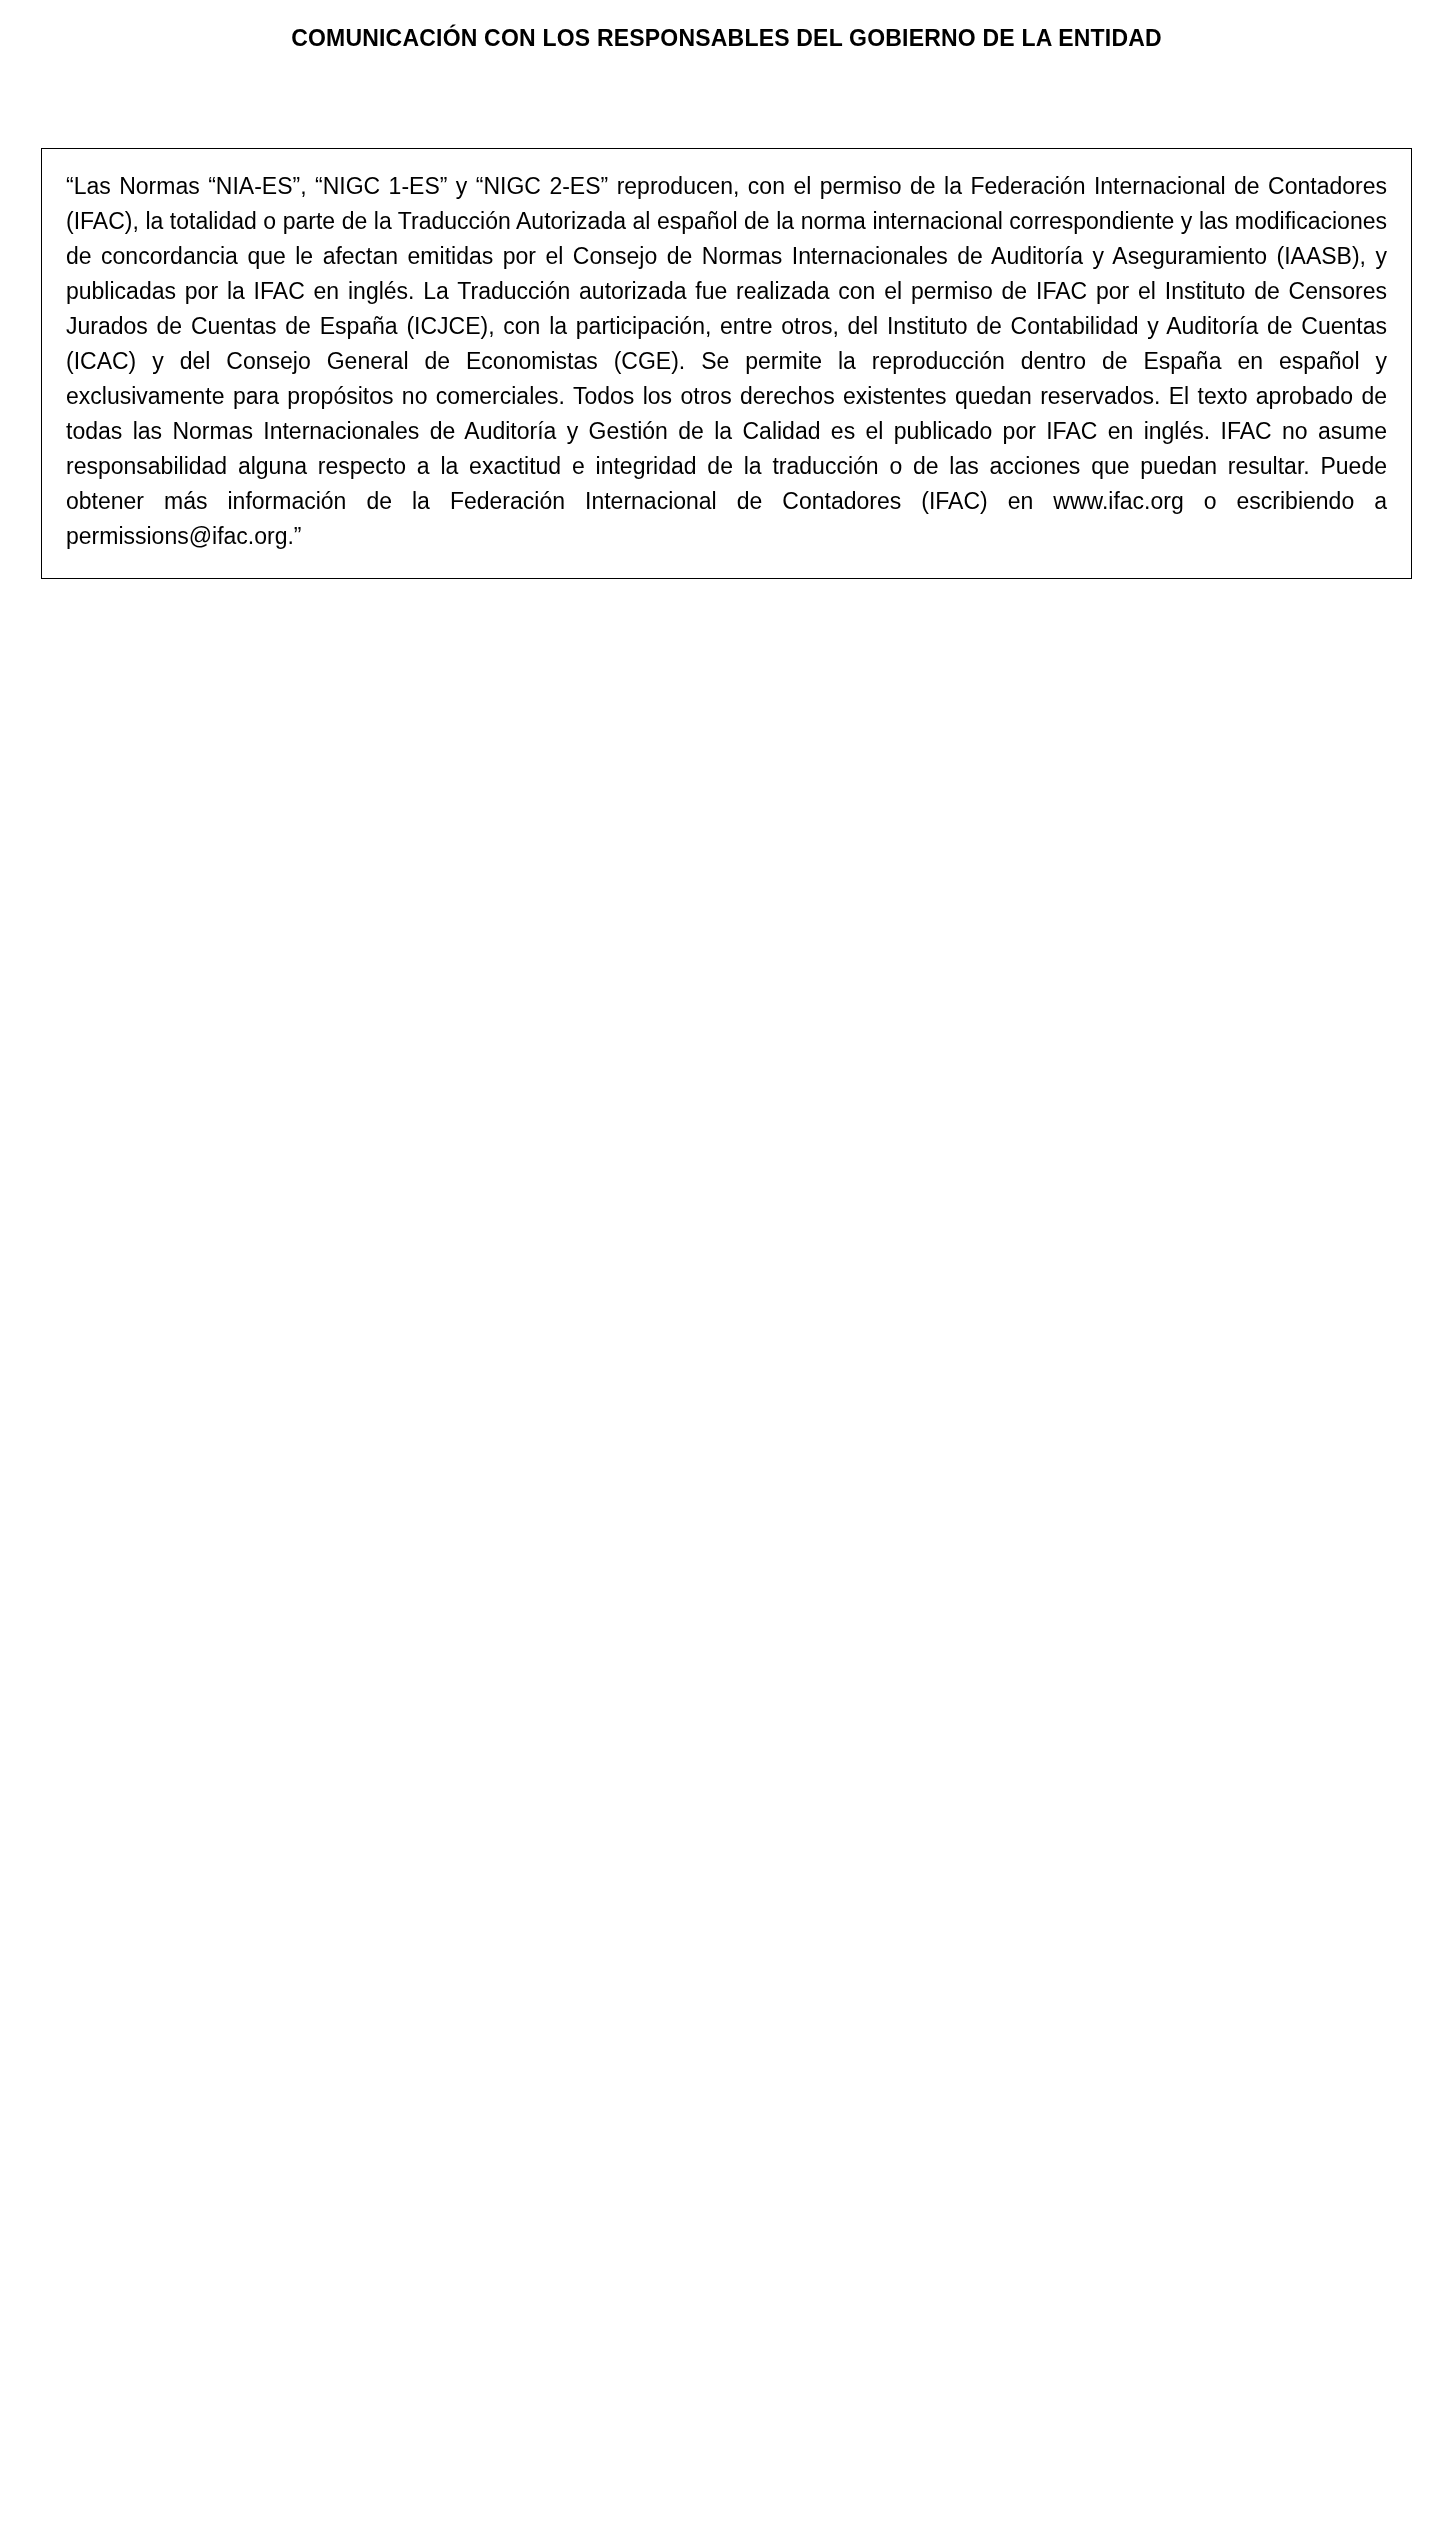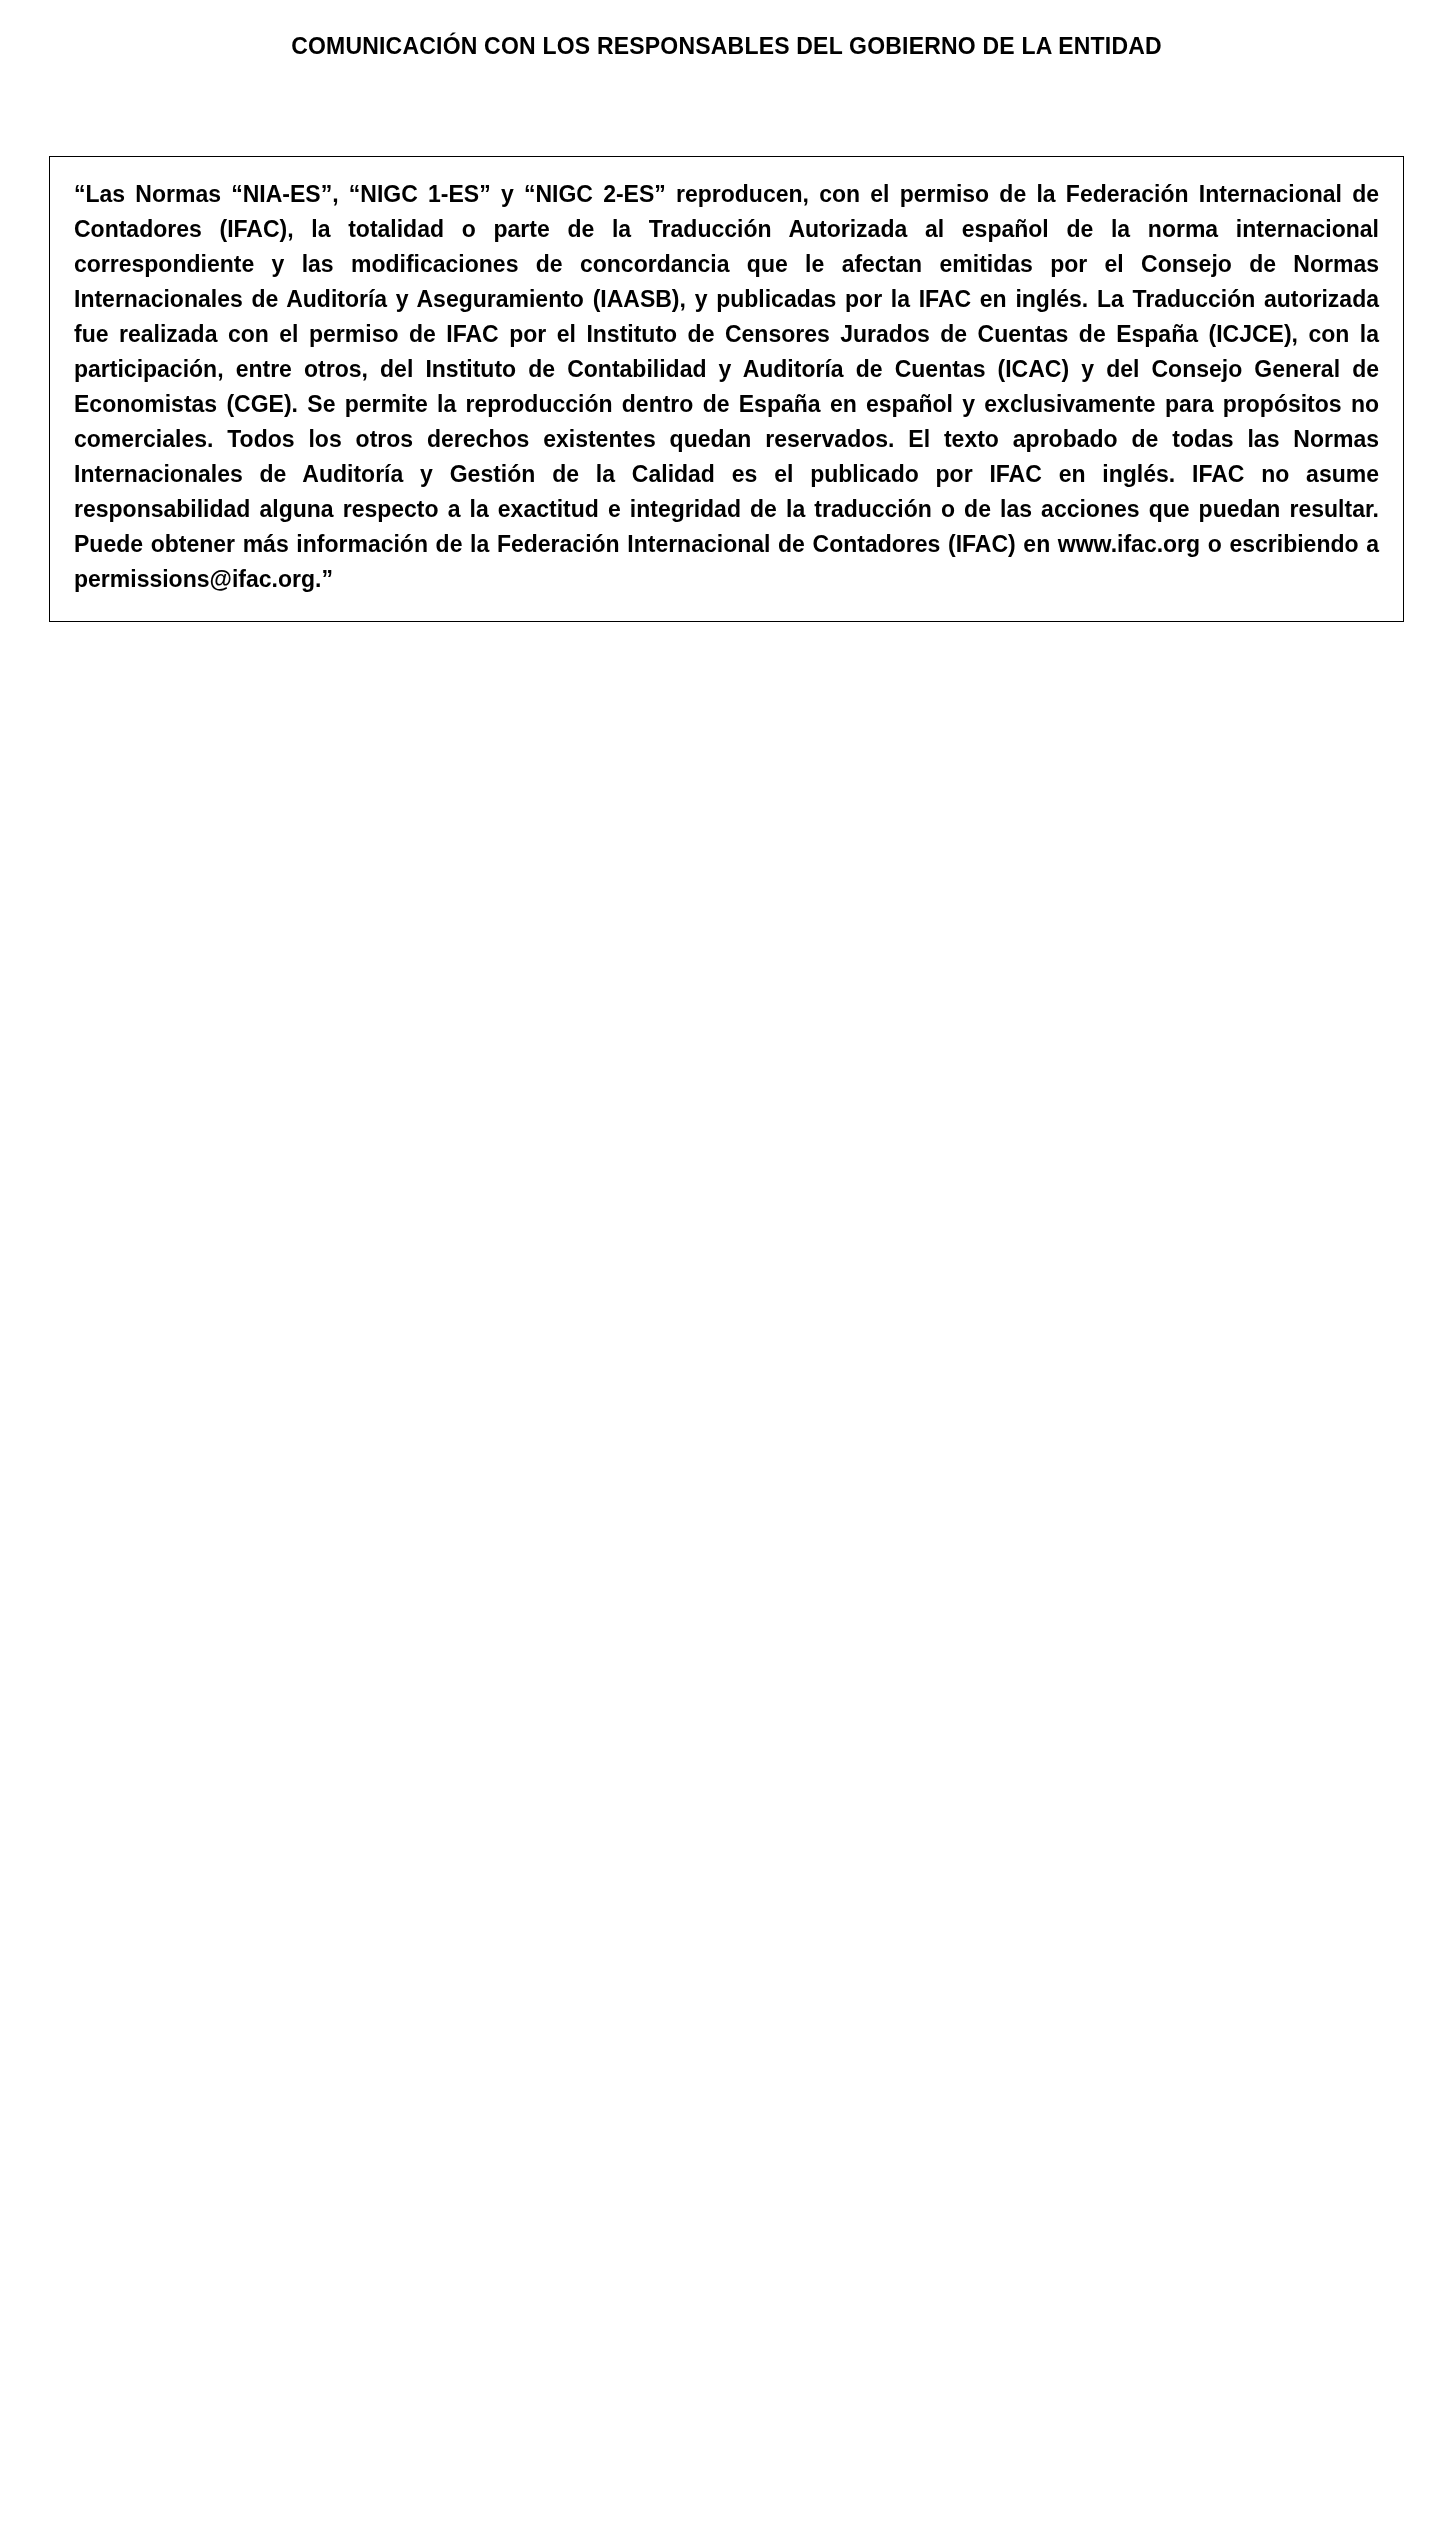--- a/index.html
+++ b/index.html
@@ -13,38 +13,37 @@
     height: 2538px;
     font-family: "Liberation Sans", sans-serif;
     color: #000000;
     position: relative;
     overflow: hidden;
   }
   .page {
     width: 1453px;
     height: 2538px;
     box-sizing: border-box;
-    padding: 16px;
+    padding: 8px;
     position: relative;
   }
   .header {
     text-align: center;
     font-size: 23px;
     font-weight: bold;
     letter-spacing: 0.2px;
     padding-top: 16.5px;
     padding-left: 37px;
     padding-right: 37px;
     line-height: 1.2;
   }
   .content-area {
     margin-top: 96px;
     margin-left: 33px;
     margin-right: 33px;
-    font-weight: bold;
   }
   .notice-box {
     border: 1.8px solid #000000;
     box-sizing: border-box;
     padding: 20px 24px 24px 24px;
   }
   .notice-text {
     font-size: 23px;
     line-height: 1.52;
     text-align: justify;

